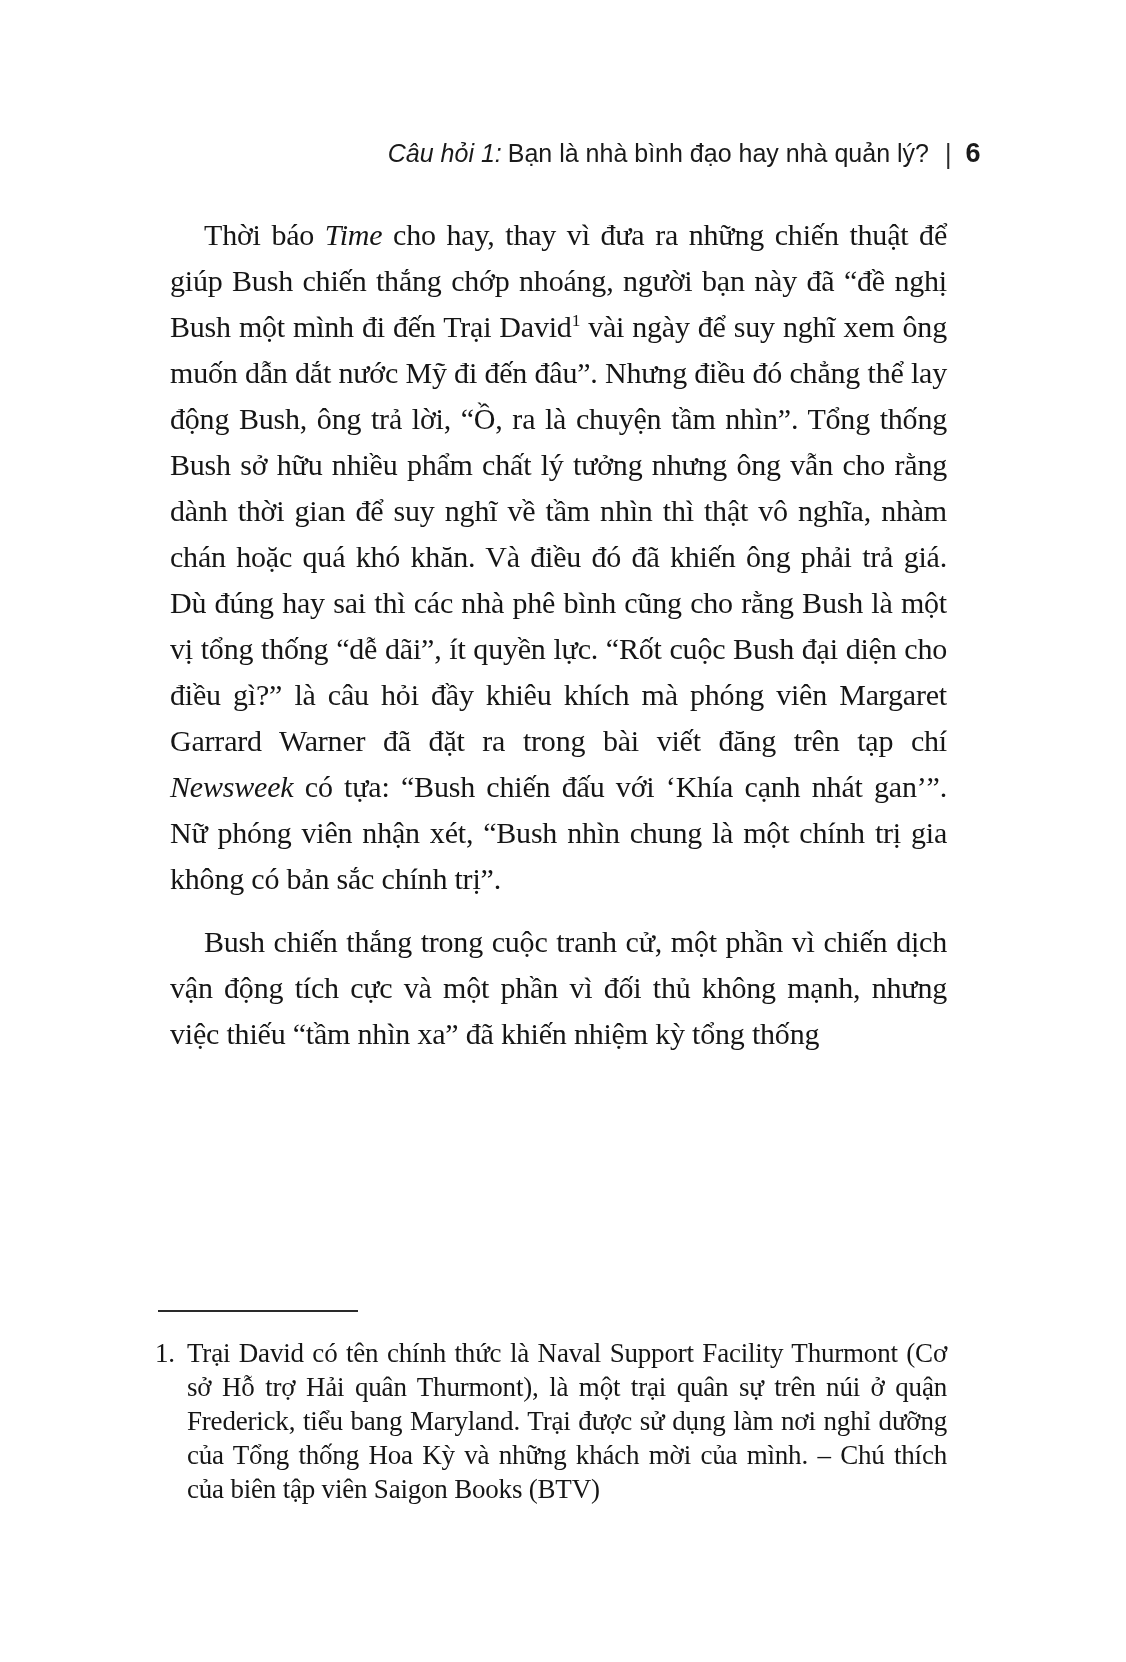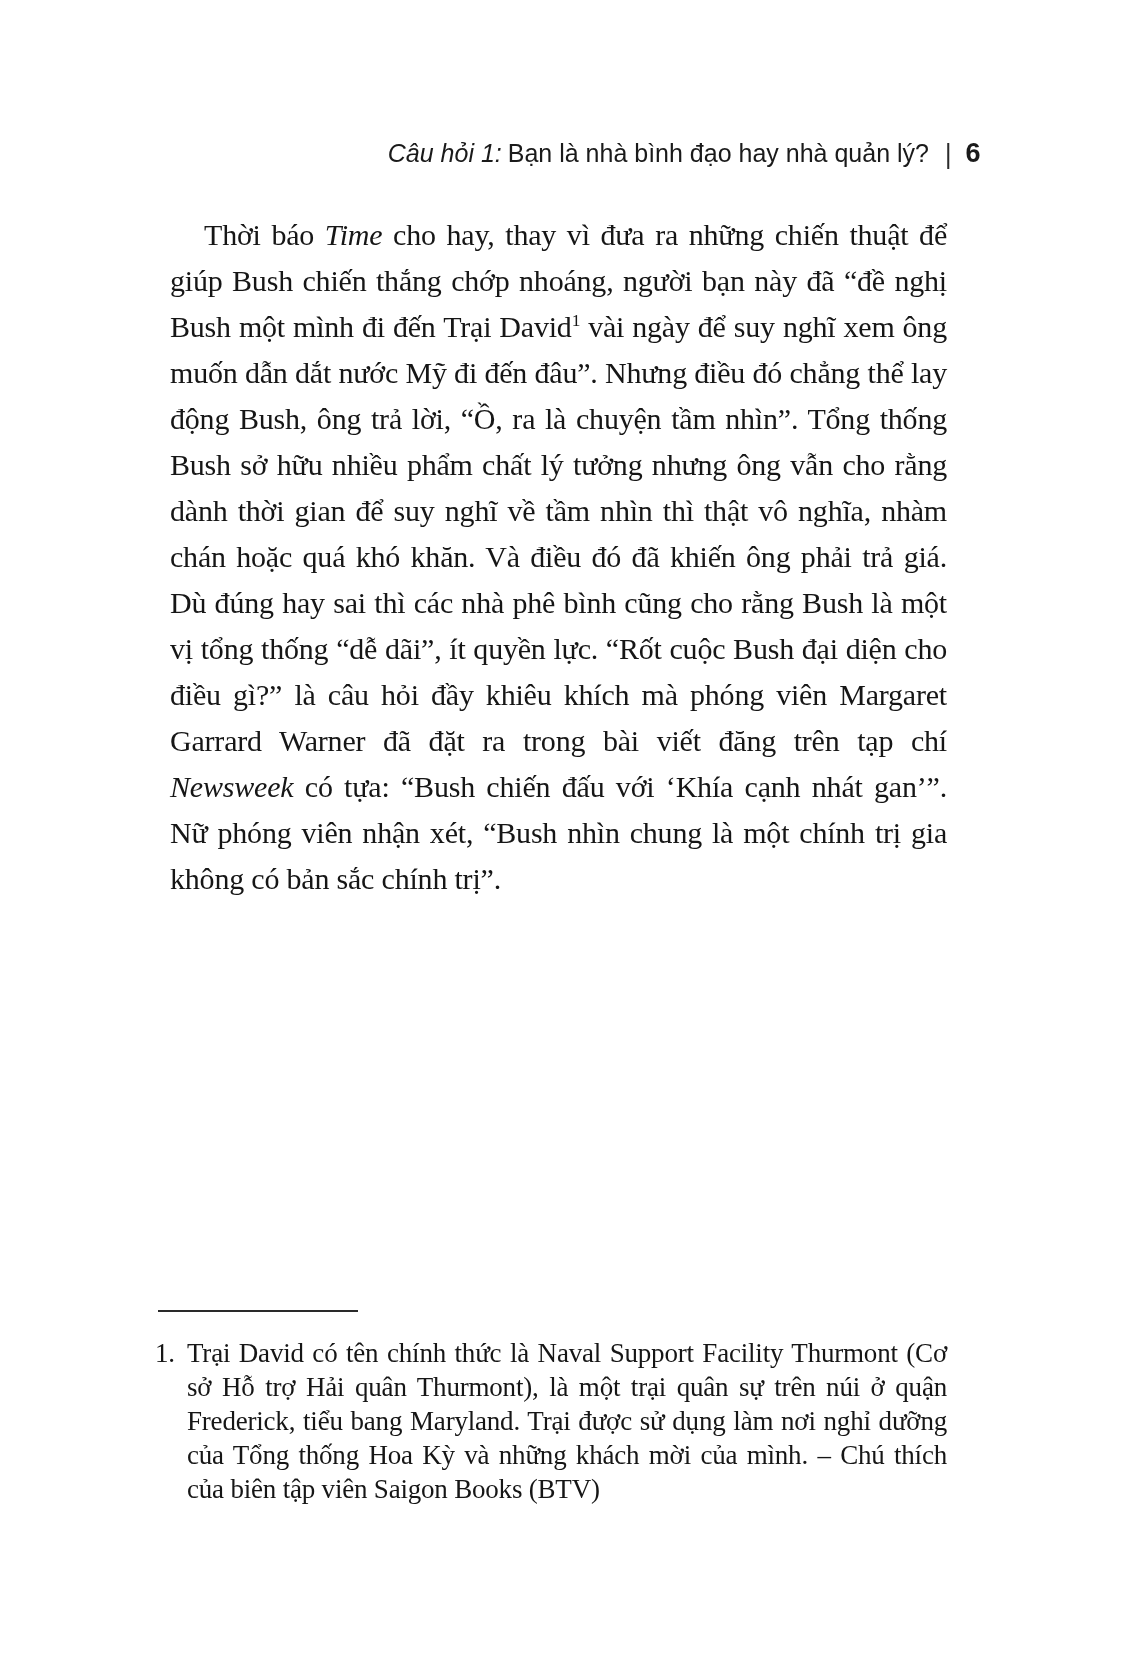--- a/index.html
+++ b/index.html
@@ -110,20 +110,21 @@
 
   <header class="running-head">
     <span class="chapter-label">Câu hỏi 1:</span>
     <span class="chapter-title">Bạn là nhà bình đạo hay nhà quản lý?</span>
     <span class="head-divider">|</span>
     <span class="page-number">6</span>
   </header>
 
   <main class="body-text">
       <p class="indent"><span>Thời báo </span><em>Time</em><span> cho hay, thay vì đưa ra những chiến thuật để giúp Bush chiến thắng chớp nhoáng, người bạn này đã “đề nghị Bush một mình đi đến Trại David</span><sup>1</sup><span> vài ngày để suy nghĩ xem ông muốn dẫn dắt nước Mỹ đi đến đâu”. Nhưng điều đó chẳng thể lay động Bush, ông trả lời, “Ồ, ra là chuyện tầm nhìn”. Tổng thống Bush sở hữu nhiều phẩm chất lý tưởng nhưng ông vẫn cho rằng dành thời gian để suy nghĩ về tầm nhìn thì thật vô nghĩa, nhàm chán hoặc quá khó khăn. Và điều đó đã khiến ông phải trả giá. Dù đúng hay sai thì các nhà phê bình cũng cho rằng Bush là một vị tổng thống “dễ dãi”, ít quyền lực. “Rốt cuộc Bush đại diện cho điều gì?” là câu hỏi đầy khiêu khích mà phóng viên Margaret Garrard Warner đã đặt ra trong bài viết đăng trên tạp chí </span><em>Newsweek</em><span> có tựa: “Bush chiến đấu với ‘Khía cạnh nhát gan’”. Nữ phóng viên nhận xét, “Bush nhìn chung là một chính trị gia không có bản sắc chính trị”.</span></p>
+      <p class="indent"><span>Bush chiến thắng trong cuộc tranh cử, một phần vì chiến dịch vận động tích cực và một phần vì đối thủ không mạnh, nhưng việc thiếu “tầm nhìn xa” đã khiến nhiệm kỳ tổng thống</span></p>
     </main>
 
   <footer class="footnote-area">
     <div class="footnote-rule"></div>
     <div class="footnote">
       <span class="fn-num">1.</span>
       <span class="fn-text">Trại David có tên chính thức là Naval Support Facility Thurmont (Cơ sở Hỗ trợ Hải quân Thurmont), là một trại quân sự trên núi ở quận Frederick, tiểu bang Maryland. Trại được sử dụng làm nơi nghỉ dưỡng của Tổng thống Hoa Kỳ và những khách mời của mình. – Chú thích của biên tập viên Saigon Books (BTV)</span>
     </div>
   </footer>
 

